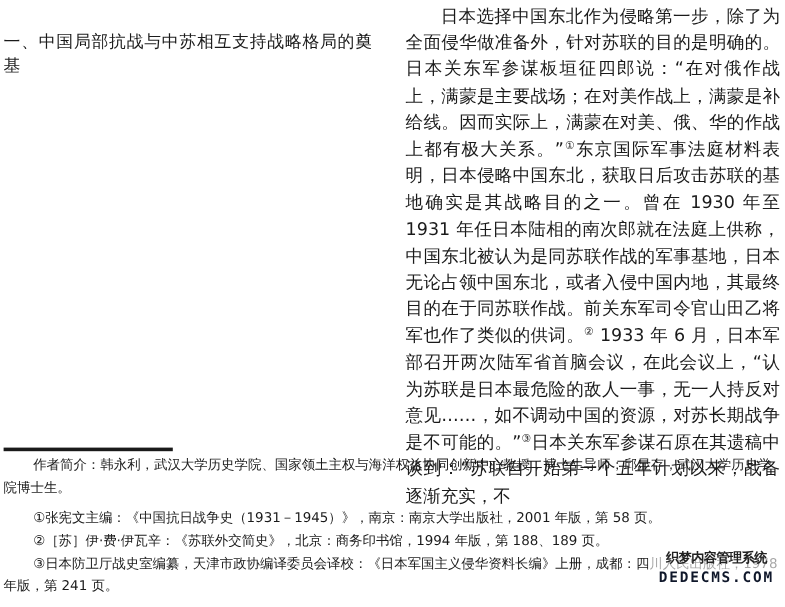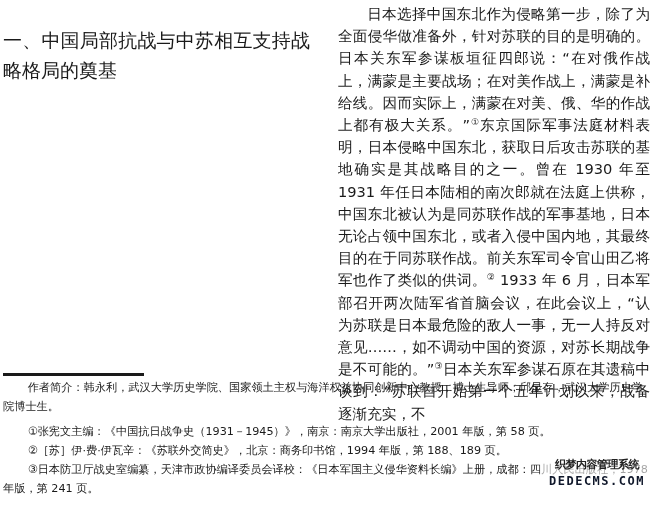--- a/index.html
+++ b/index.html
@@ -1,21 +1,21 @@
 <!DOCTYPE html>
 <html><head>
 <meta charset="utf-8">
 <style>
   html, body { margin: 0; padding: 0; background: #ffffff; }
   body { width: 654px; height: 506px; overflow: hidden; position: relative; color: #1a1a1a; font-family: "DejaVu Sans", "Liberation Sans", sans-serif; }
   .col { position: absolute; top: 3px; font-size: 14.6px; line-height: 22.2px; text-align: justify; }
   .col-left { left: 3px; width: 307px; }
   .col-right { left: 338px; width: 312px; }
   .para { margin: 0; text-indent: 2em; }
-  .heading { margin: 22px 0 21px 0; font-size: 19px; line-height: 30px; }
+  .heading { margin: 22px 0 21px 0; font-size: 14px; line-height: 20px; }
   sup { font-size: 9px; vertical-align: 5px; line-height: 0; }
   .rule { position: absolute; left: 3px; top: 373px; width: 141px; height: 3px; background: #1a1a1a; }
   .notes { position: absolute; left: 3px; top: 378px; width: 648px; font-size: 11.2px; line-height: 19px; }
   .notes p { margin: 0; text-indent: 2.2em; }
   .notes .bio { margin-bottom: 6px; }
   .watermark { position: absolute; left: 540px; top: 457px; width: 114px; text-align: center; background: rgba(255,255,255,0.6); }
   .wm-cn { font-size: 11px; font-weight: bold; color: #222; line-height: 16px; letter-spacing: -0.5px; }
   .wm-en { font-size: 12px; font-weight: bold; color: #0f172a; line-height: 16px; letter-spacing: 1.5px; font-family: "DejaVu Sans Mono", monospace; }
 </style>
 </head>

